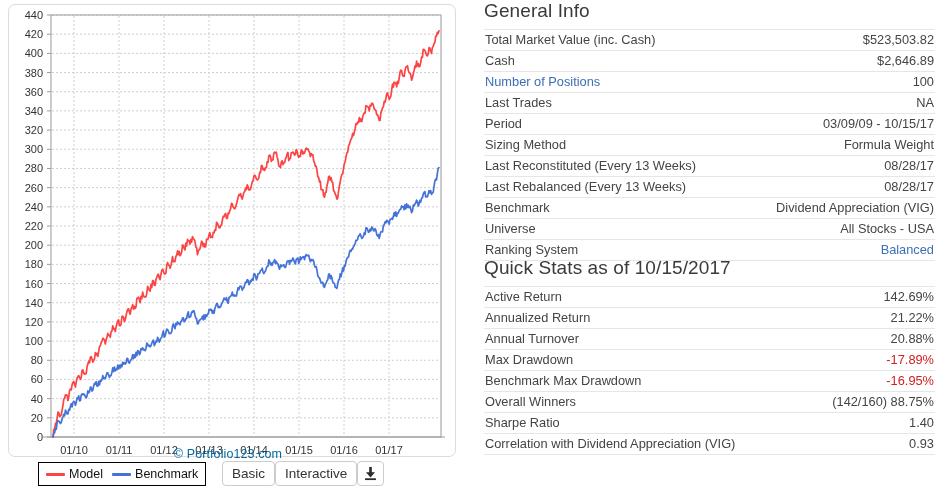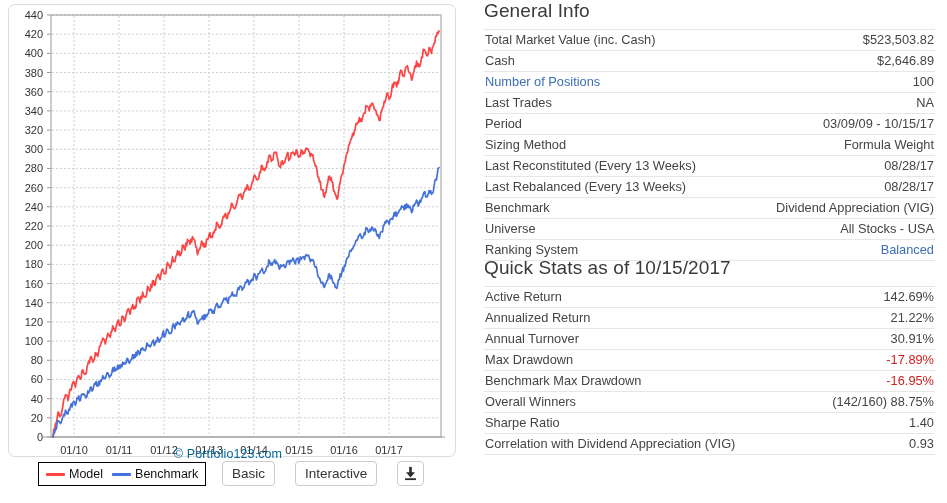--- a/index.html
+++ b/index.html
@@ -37,21 +37,21 @@
     border: 1px solid #000; background: #fff;
     display: flex; align-items: center; gap: 9px;
     padding: 0 7px;
   }
   .legend-entry { display: flex; align-items: center; gap: 4px; }
   .legend-swatch { width: 19px; height: 3px; display: inline-block; border-radius: 1px; }
   .legend-label { font-size: 12.5px; color: #111; }
 
   #chart-buttons {
     position: absolute; left: 222px; top: 461px;
-    display: flex; align-items: center; gap: 20px;
+    display: flex; align-items: center; gap: 0;
   }
   .cbtn {
     border: 1px solid #ccc; border-radius: 4px; background: #fff;
     color: #333; font-size: 13.5px;
     height: 25px; padding: 0 9px;
     display: flex; align-items: center; justify-content: center;
     font-family: "Liberation Sans", sans-serif;
     cursor: pointer; white-space: nowrap;
   }
   .cbtn.icon-btn { width: 27px; padding: 0; }
@@ -272,21 +272,21 @@
           <tr>
             <td class="k">Active Return</td>
             <td class="v">142.69%</td>
           </tr>
           <tr>
             <td class="k">Annualized Return</td>
             <td class="v">21.22%</td>
           </tr>
           <tr>
             <td class="k">Annual Turnover</td>
-            <td class="v">30.91%</td>
+            <td class="v">20.88%</td>
           </tr>
           <tr>
             <td class="k">Max Drawdown</td>
             <td class="v neg">-17.89%</td>
           </tr>
           <tr>
             <td class="k">Benchmark Max Drawdown</td>
             <td class="v neg">-16.95%</td>
           </tr>
           <tr>

